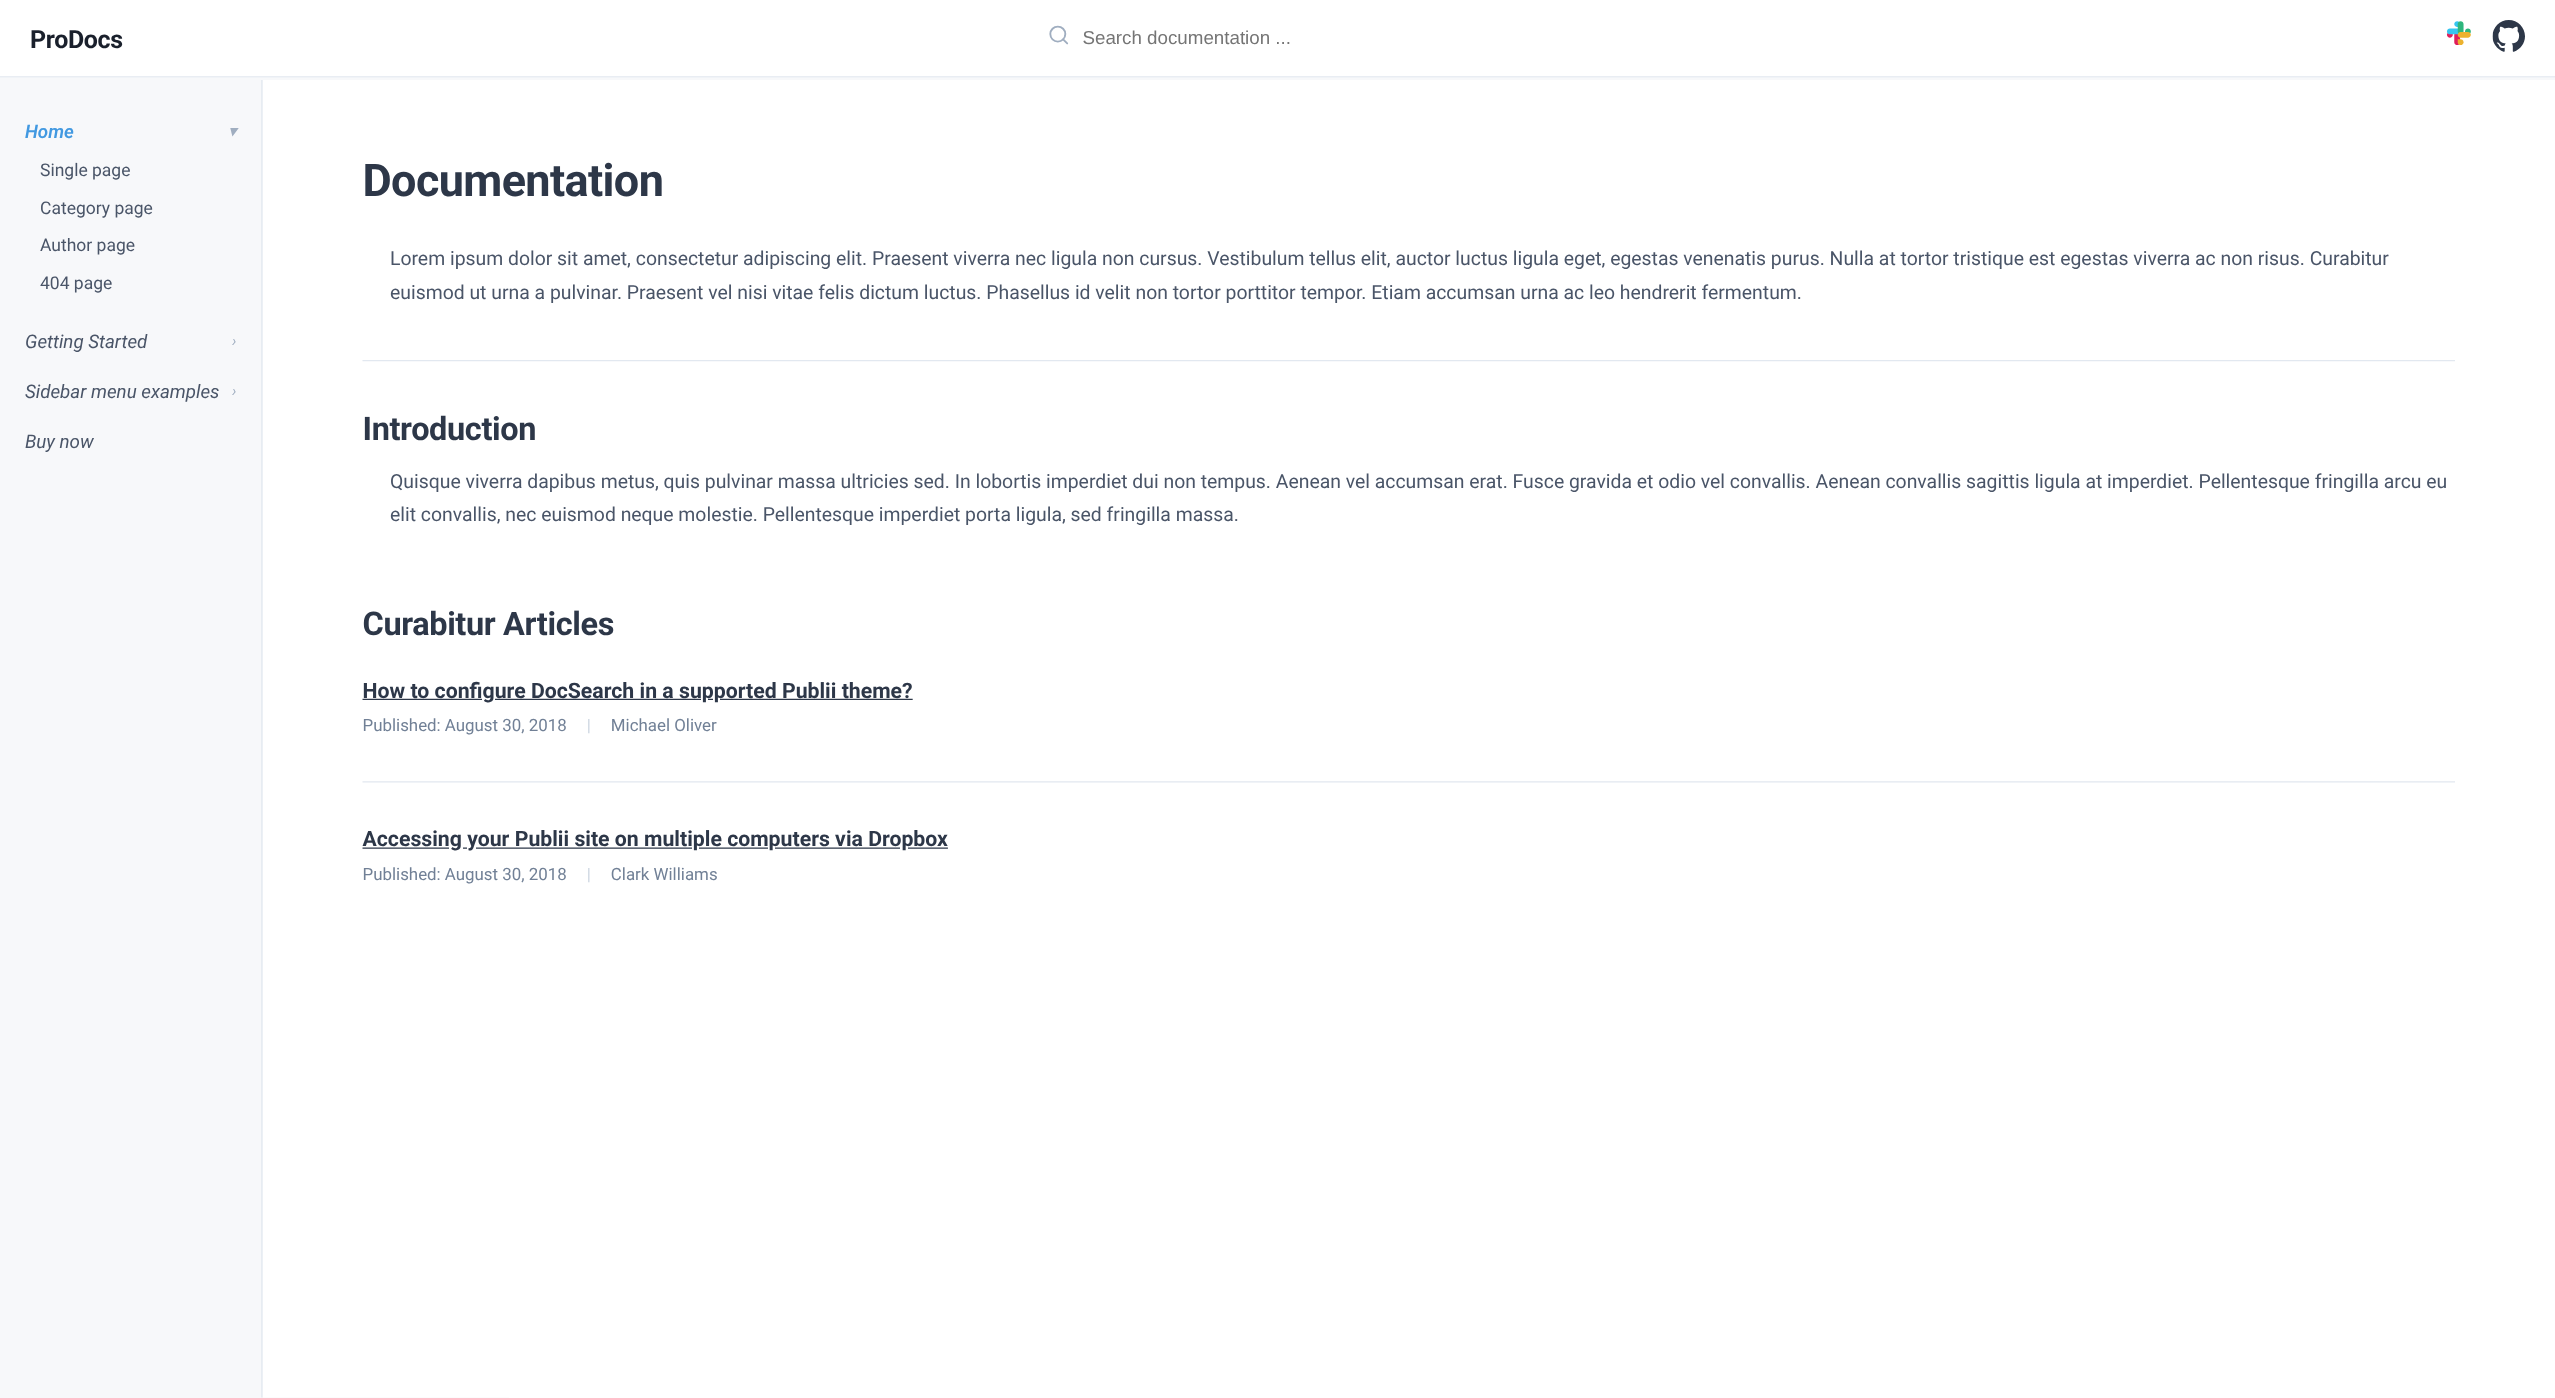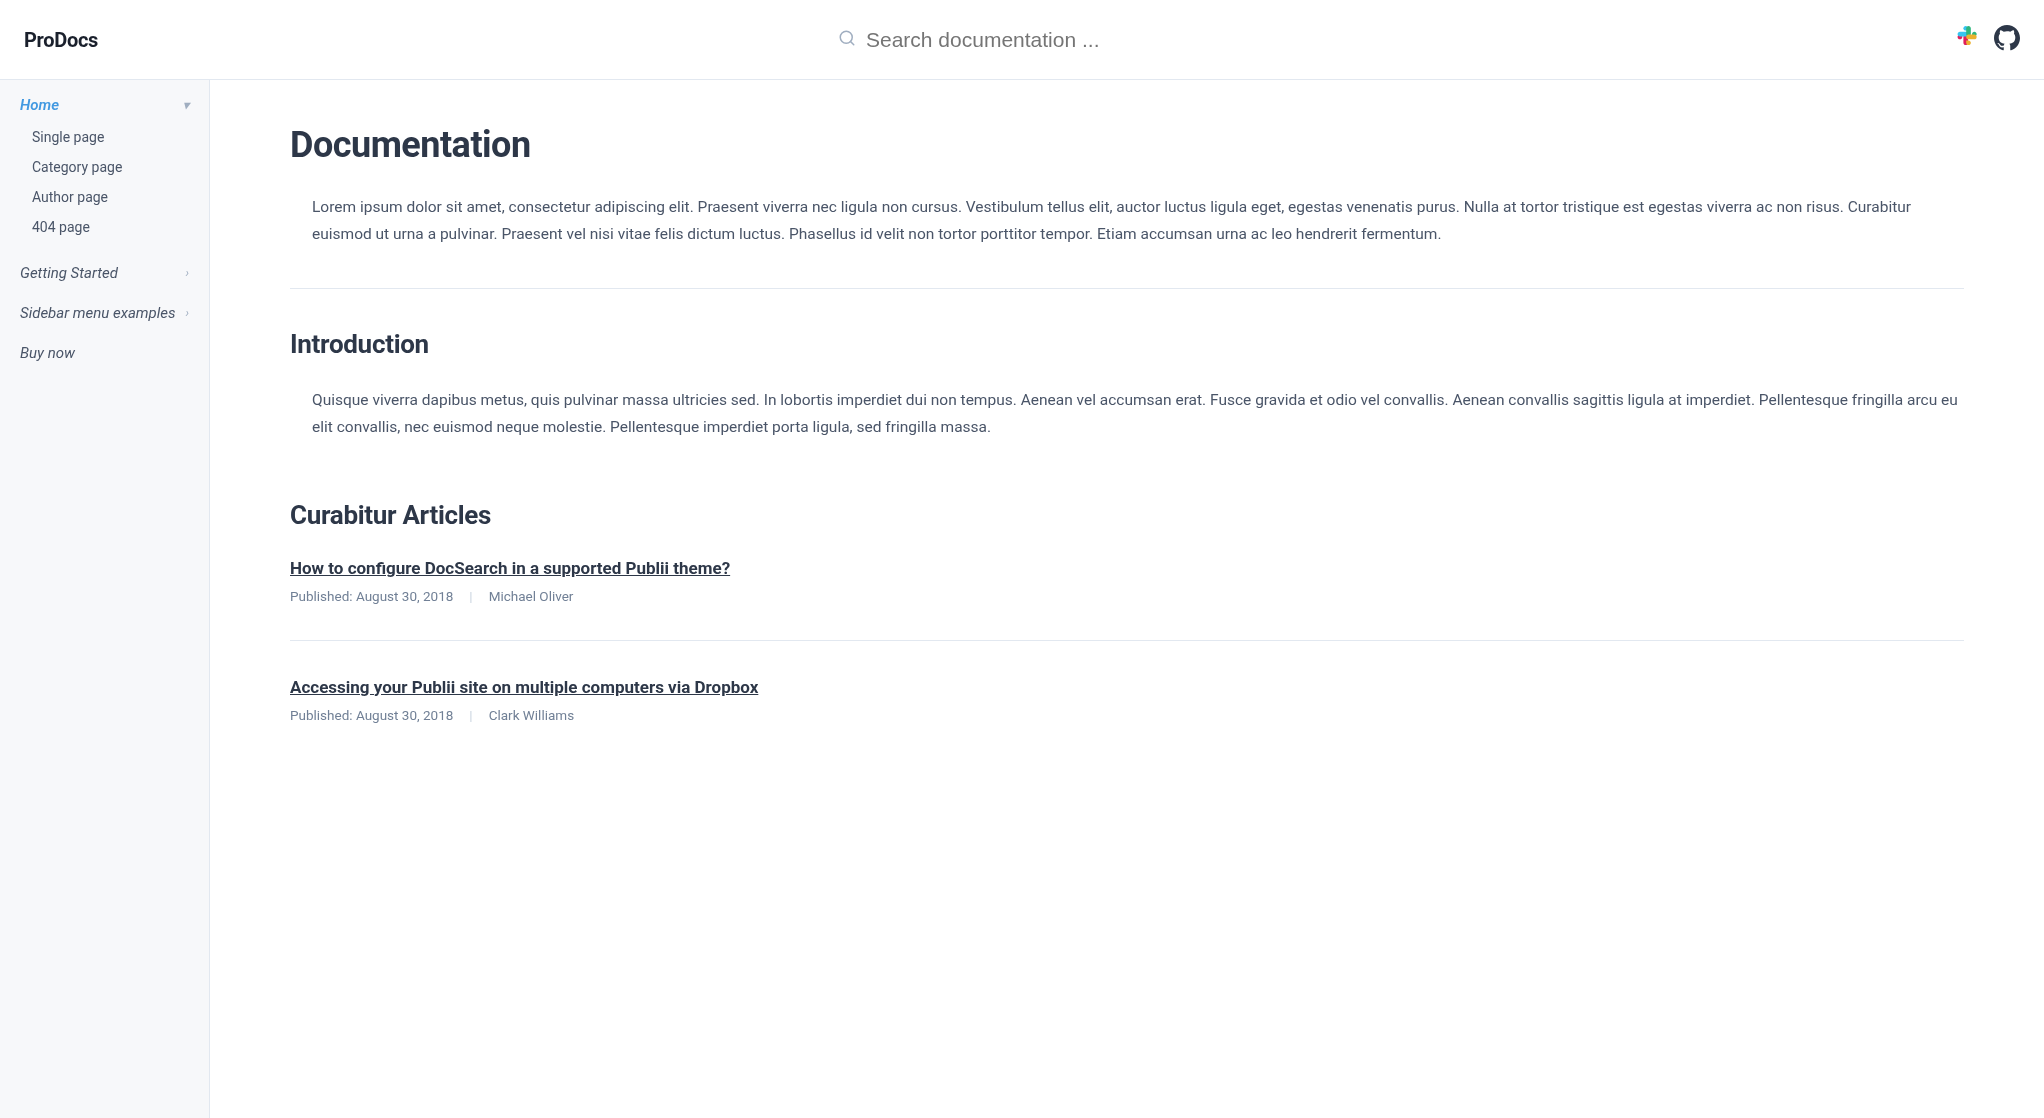--- a/index.html
+++ b/index.html
@@ -15,21 +15,21 @@
       font-size: 16px;
     }
 
     
     .header {
       display: flex;
       align-items: center;
       justify-content: space-between;
       background: #ffffff;
       border-bottom: 1px solid #e2e8f0;
-      height: 80px;
+      height: 62px;
       padding: 0 24px;
       position: fixed;
       top: 0;
       left: 0;
       right: 0;
       z-index: 100;
     }
 
     .header-logo {
       font-size: 20px;
@@ -43,21 +43,21 @@
       display: flex;
       align-items: center;
       gap: 10px;
       flex: 1;
       max-width: 500px;
     }
 
     .header-search input {
       border: none;
       outline: none;
-      font-size: 21px;
+      font-size: 15px;
       color: #718096;
       background: transparent;
       width: 100%;
     }
 
     .search-icon-wrap {
       color: #a0aec0;
       font-size: 18px;
     }
 
@@ -165,21 +165,21 @@
     .doc-divider {
       border: none;
       border-top: 1px solid #e2e8f0;
       margin: 40px 0;
     }
 
     .section-title {
       font-size: 26px;
       font-weight: 700;
       color: #2d3748;
-      margin-bottom: 28px;
+      margin-bottom: 13px;
       letter-spacing: -0.3px;
     }
 
     .featured-articles-title {
       font-size: 26px;
       font-weight: 700;
       color: #2d3748;
       margin-bottom: 28px;
       letter-spacing: -0.3px;
     }

